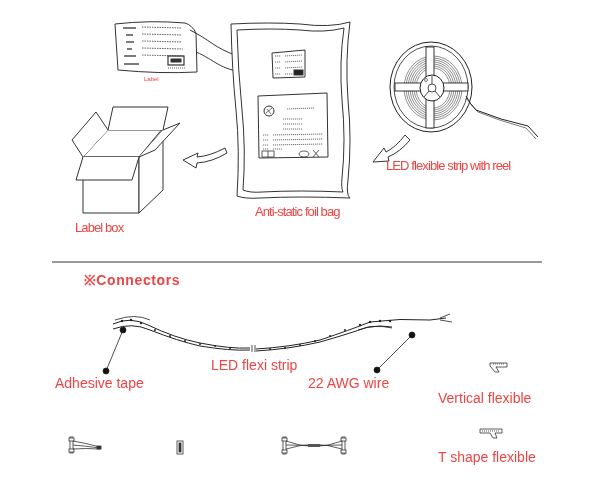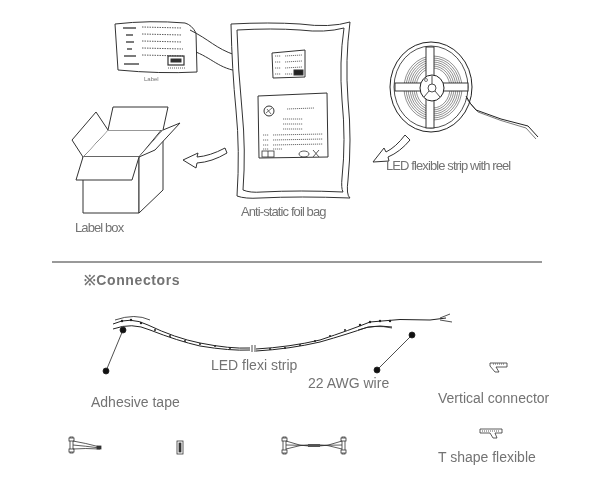--- a/index.html
+++ b/index.html
@@ -1,18 +1,18 @@
 <!DOCTYPE html>
 <html><head>
 <meta charset="utf-8">
 <style>
   html, body { margin: 0; padding: 0; background: #ffffff; }
   body { width: 600px; height: 485px; position: relative; overflow: hidden; font-family: "Liberation Sans", sans-serif; color: #111; }
   svg.canvas { position: absolute; left: 0; top: 0; width: 600px; height: 485px; }
-  .lbl { position: absolute; white-space: nowrap; color: #737373; }
+  .lbl { position: absolute; white-space: nowrap; color: #ef4444; }
   .cond { font-size: 13px; letter-spacing: -0.9px; }
   .tiny { font-size: 6px; }
   .reg { font-size: 14px; }
   .title { font-size: 14px; font-weight: bold; letter-spacing: 0.6px; }
 </style>
 </head>
 <body>
 
 <svg class="canvas" viewBox="0 0 600 485">
 
@@ -203,25 +203,25 @@
       <rect x="282" y="450" width="5" height="3"></rect>
     <rect x="342" y="437" width="3" height="17"></rect>
     <rect x="341" y="438" width="5" height="3"></rect>
       <rect x="341" y="450" width="5" height="3"></rect>
     <path d="M286,441 Q314,452 342,441 M286,445 Q314,446 342,445 M286,449 Q314,440 342,449" fill="none"></path>
     <rect x="308" y="444" width="12" height="3" fill="#555" stroke="none"></rect>
   </g>
 </svg>
 
 <span class="lbl tiny" style="left:144px;top:76px;">Label</span>
-<span class="lbl cond" style="left:241px;top:204px;">Anti-static foil bag</span>
+<span class="lbl cond" style="left:255px;top:204px;">Anti-static foil bag</span>
 <span class="lbl cond" style="left:386px;top:158px;">LED flexible strip with reel</span>
 <span class="lbl cond" style="left:75px;top:220px;">Label box</span>
 
 <div class="lbl title" style="left:84px;top:270px;">
   <span>※</span><span>Connectors</span>
 </div>
 
 <span class="lbl reg" style="left:211px;top:314px;margin-top:43px;">LED flexi strip</span>
-<span class="lbl reg" style="left:55px;top:394px;margin-left:36px;">Adhesive tape</span>
+<span class="lbl reg" style="left:55px;top:375px;">Adhesive tape</span>
 <span class="lbl reg" style="left:308px;top:375px;">22 AWG wire</span>
-<span class="lbl reg" style="left:438px;top:390px;">Vertical connector</span>
+<span class="lbl reg" style="left:438px;top:390px;">Vertical flexible</span>
 <span class="lbl reg" style="left:438px;top:449px;">T shape flexible</span>
 
 </body></html>

